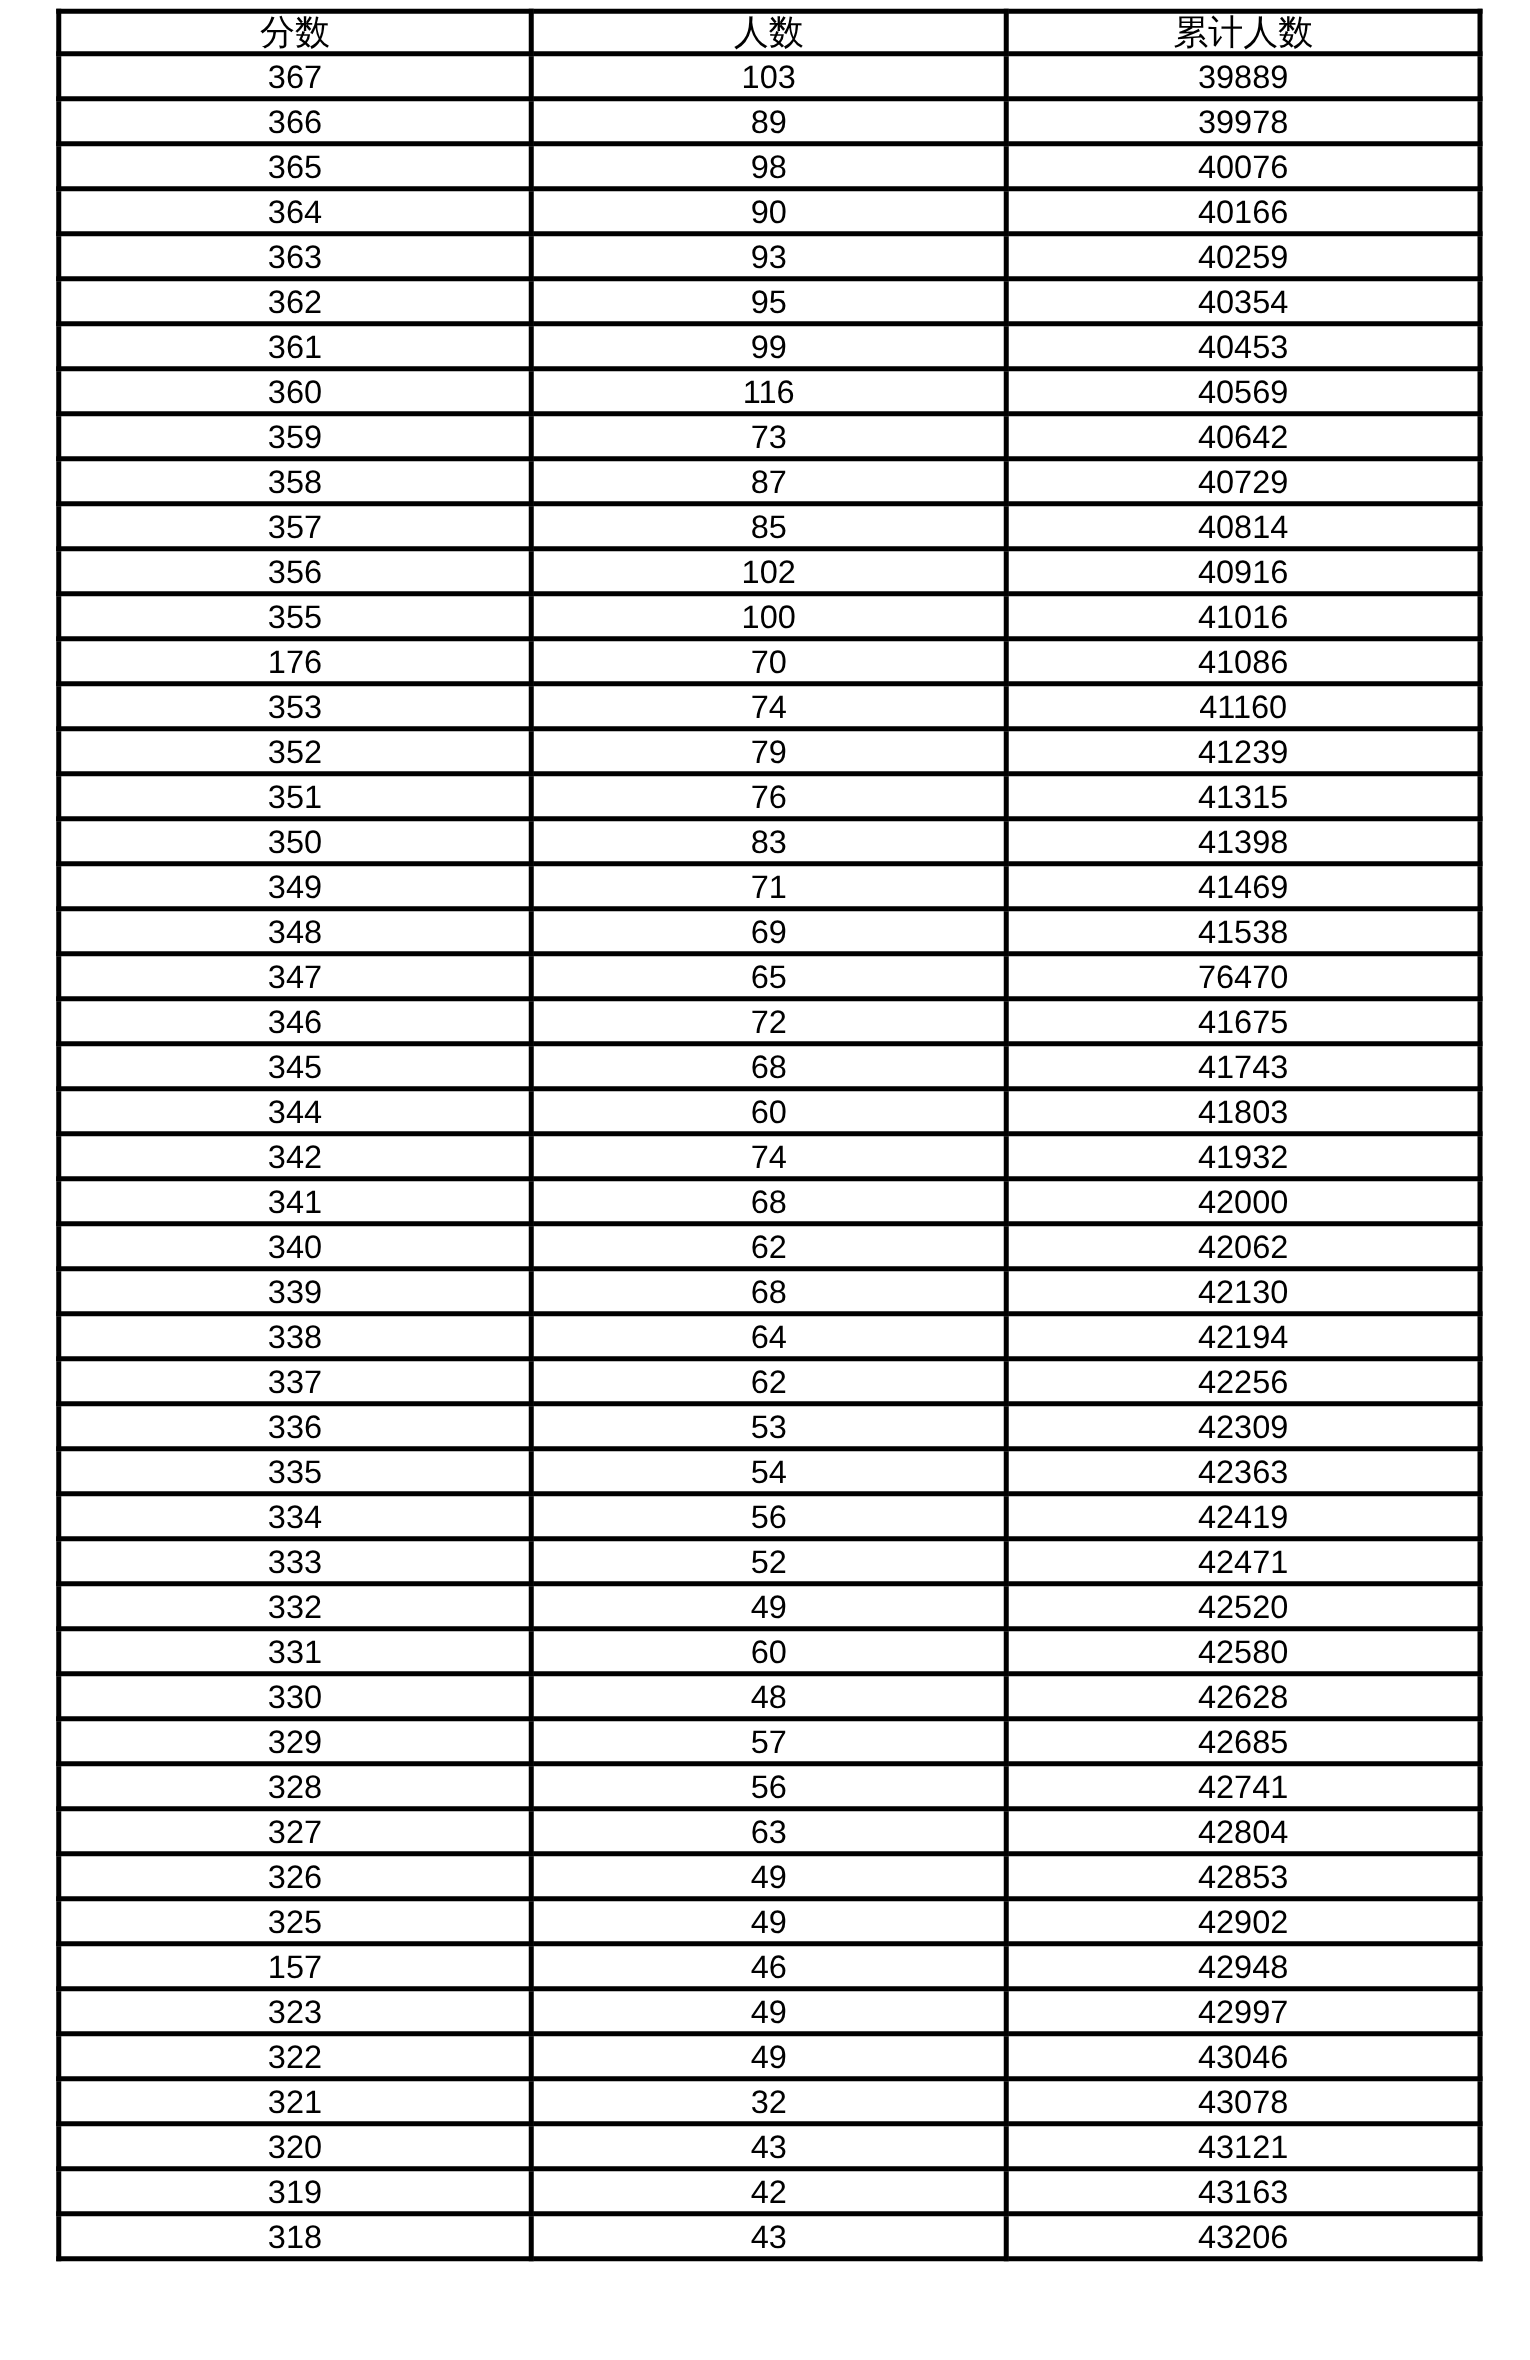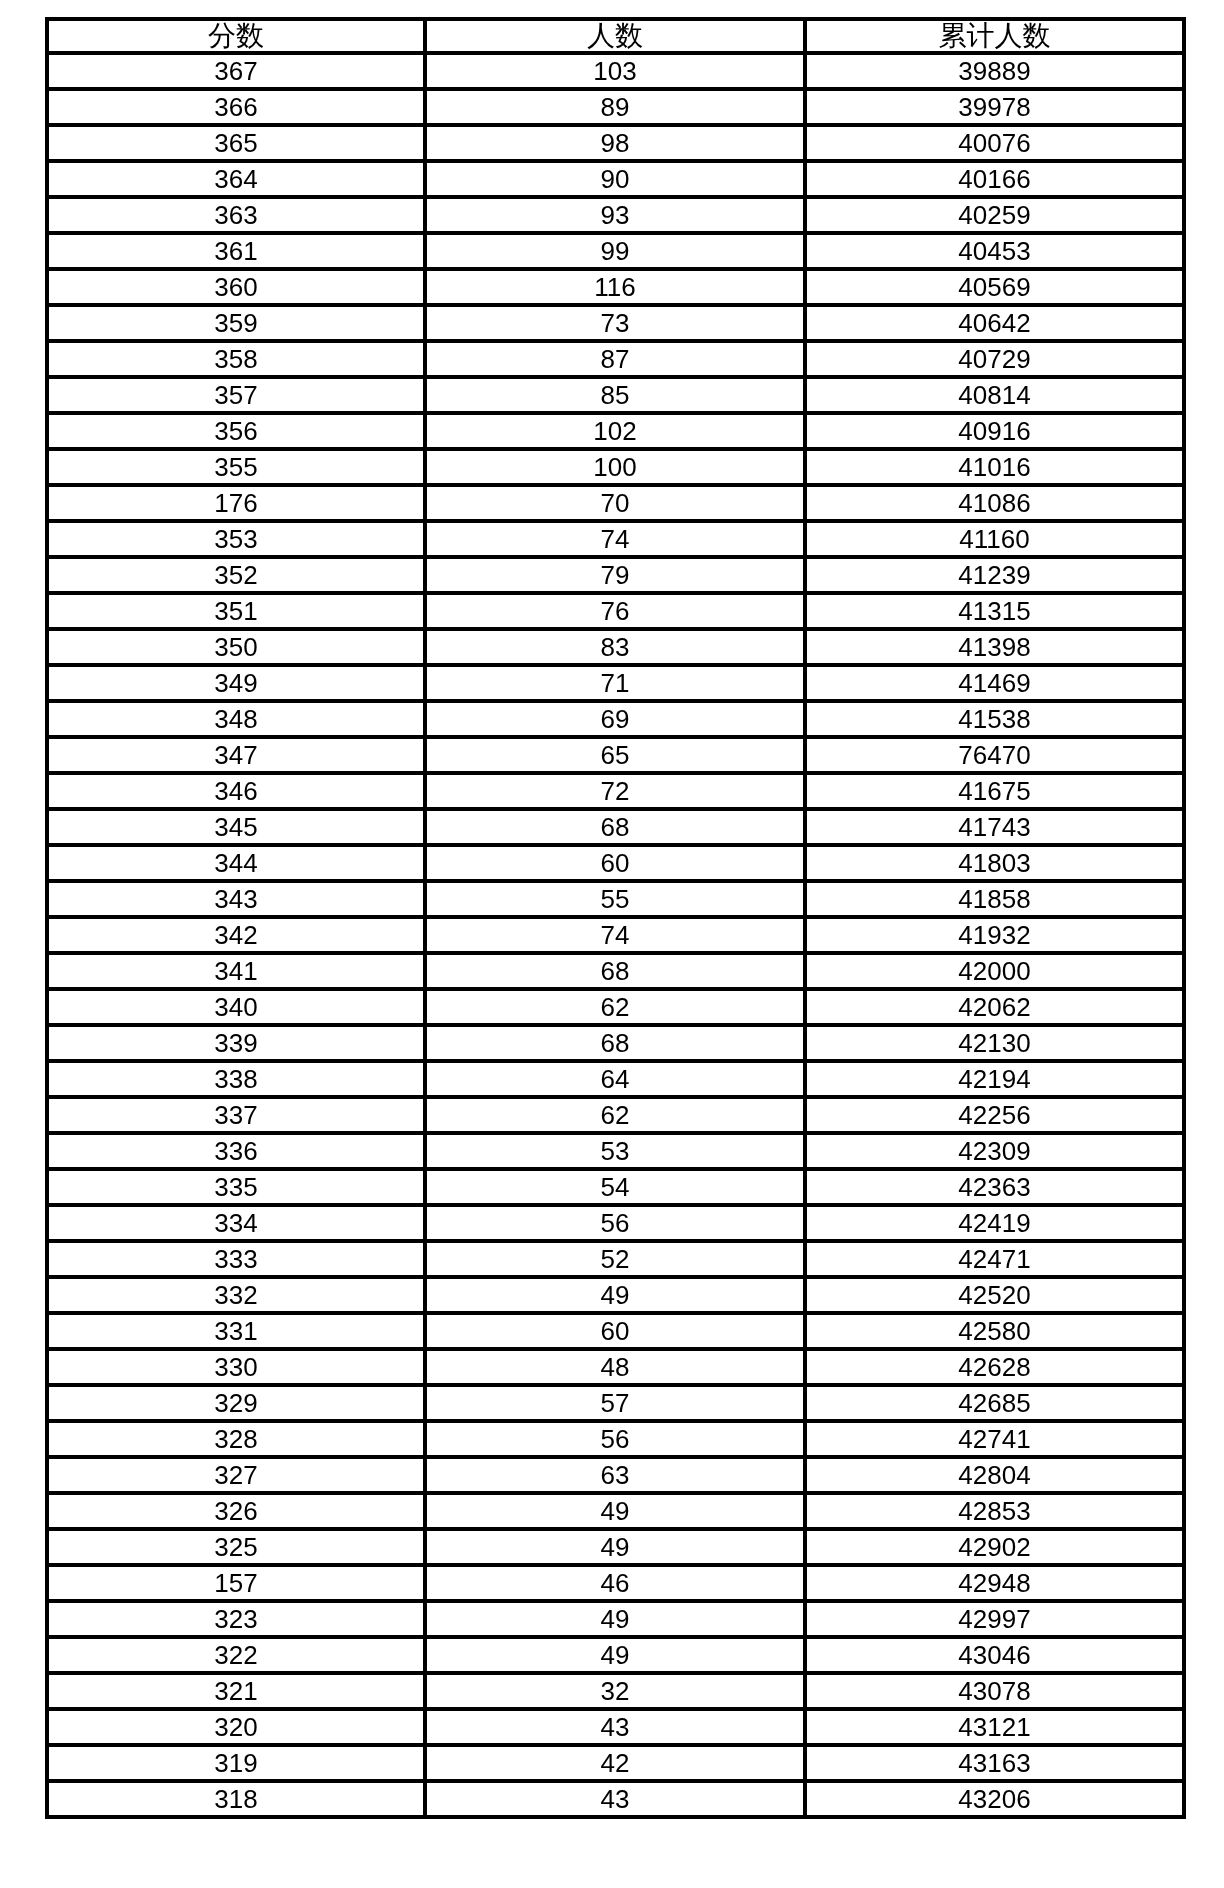--- a/index.html
+++ b/index.html
@@ -10,21 +10,21 @@
   body {
     position: relative;
     width: 1224px;
     height: 1888px;
     font-family: "Liberation Sans", sans-serif;
     color: #000000;
   }
   table.score-table {
     position: absolute;
     left: 45px;
-    top: 17px;
+    top: 7px;
     width: 1137px;
     border-collapse: collapse;
     table-layout: fixed;
   }
   table.score-table th,
   table.score-table td {
     border: 4px solid #000000;
     text-align: center;
     vertical-align: middle;
     padding: 0;
@@ -81,20 +81,25 @@
         <td>364</td>
         <td>90</td>
         <td>40166</td>
       </tr>
       <tr>
         <td>363</td>
         <td>93</td>
         <td>40259</td>
       </tr>
       <tr>
+        <td>362</td>
+        <td>95</td>
+        <td>40354</td>
+      </tr>
+      <tr>
         <td>361</td>
         <td>99</td>
         <td>40453</td>
       </tr>
       <tr>
         <td>360</td>
         <td>116</td>
         <td>40569</td>
       </tr>
       <tr>
@@ -169,25 +174,20 @@
       </tr>
       <tr>
         <td>345</td>
         <td>68</td>
         <td>41743</td>
       </tr>
       <tr>
         <td>344</td>
         <td>60</td>
         <td>41803</td>
-      </tr>
-      <tr>
-        <td>343</td>
-        <td>55</td>
-        <td>41858</td>
       </tr>
       <tr>
         <td>342</td>
         <td>74</td>
         <td>41932</td>
       </tr>
       <tr>
         <td>341</td>
         <td>68</td>
         <td>42000</td>

